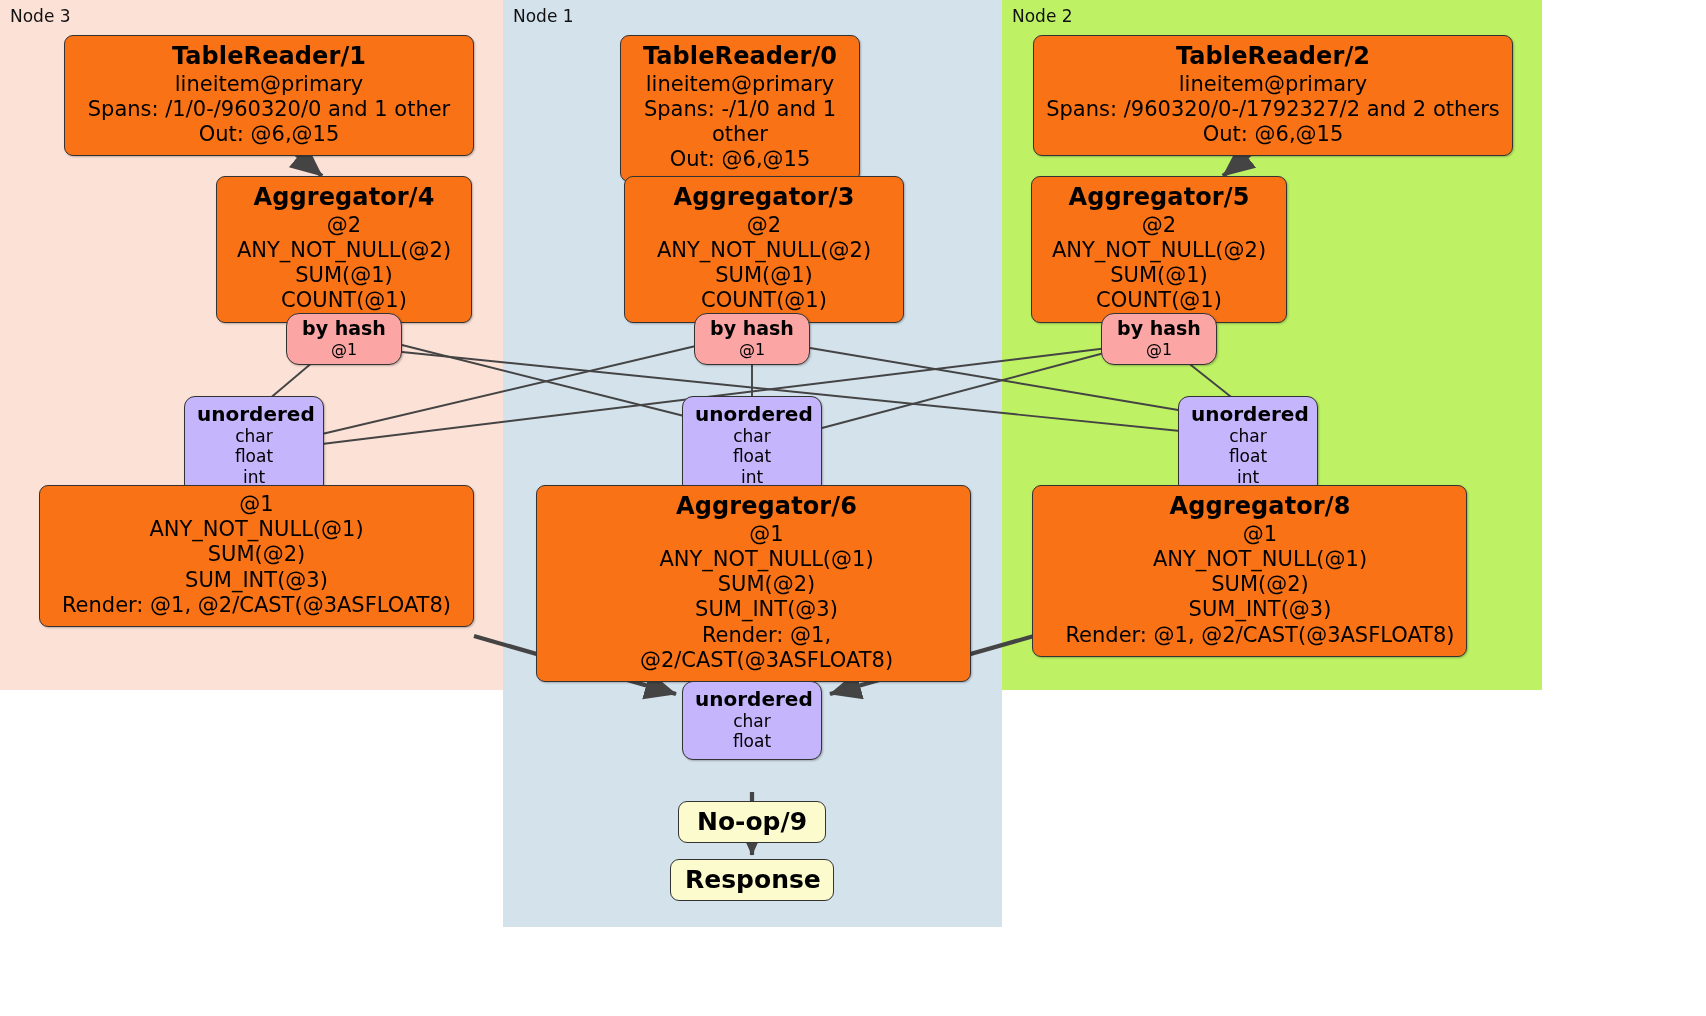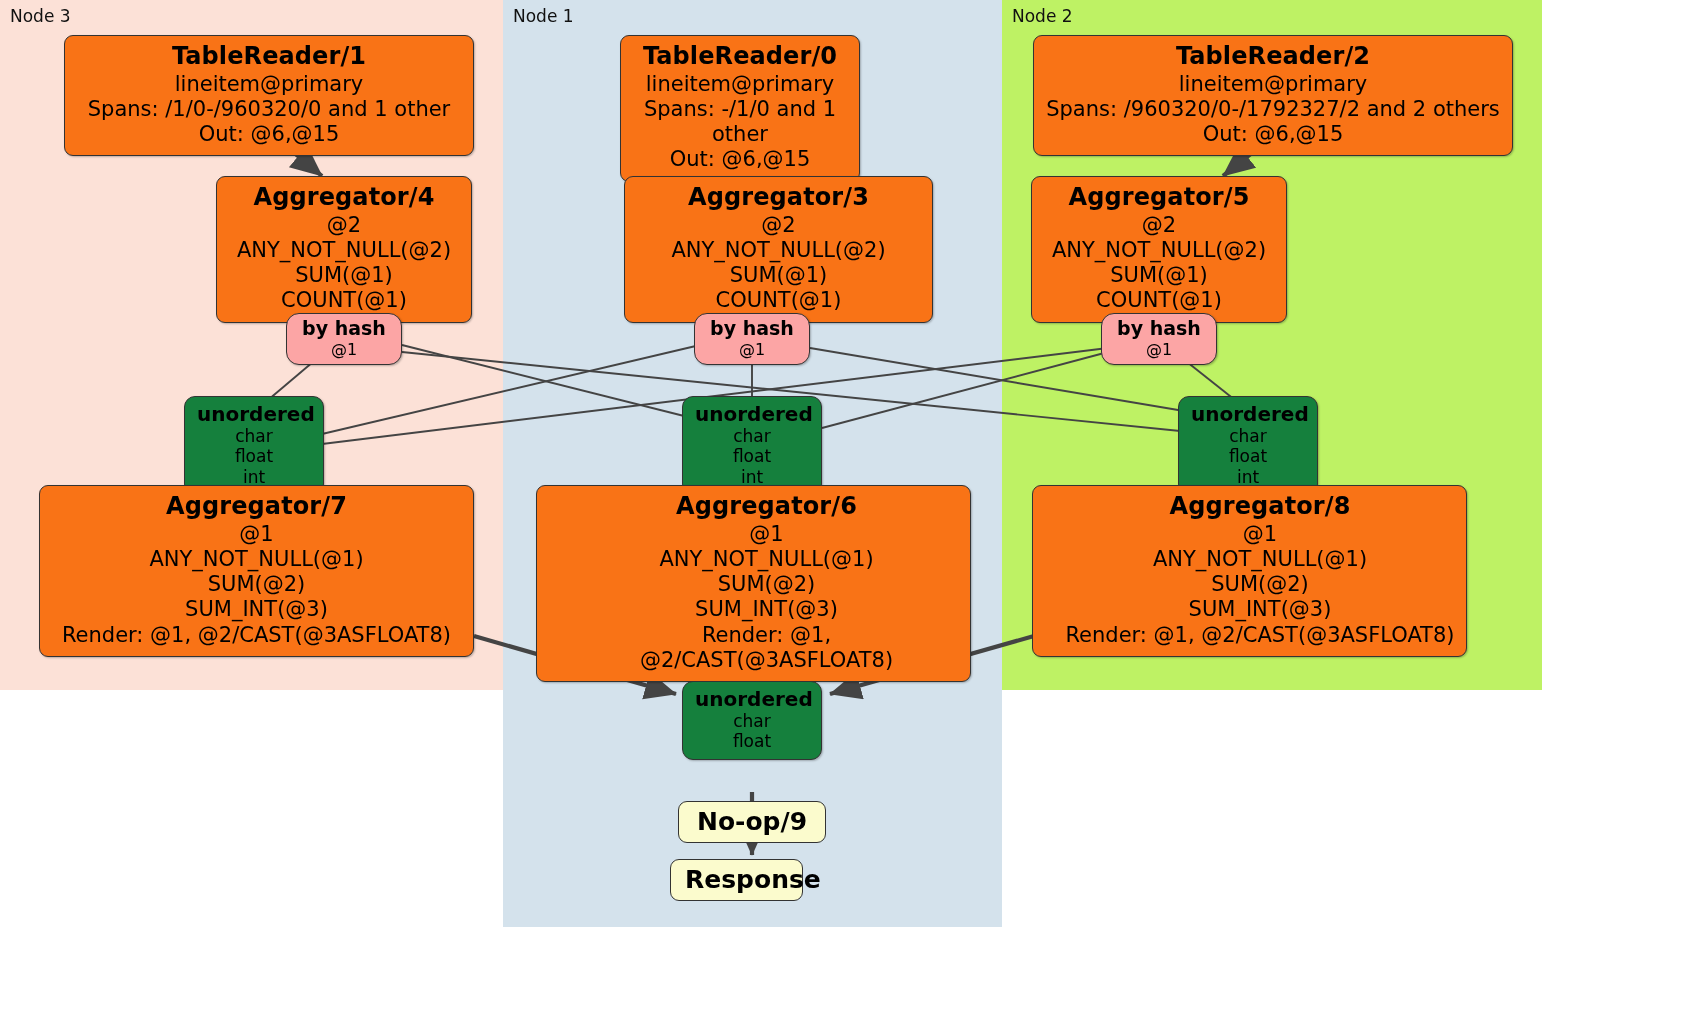--- a/index.html
+++ b/index.html
@@ -41,21 +41,21 @@
   .router {                     
     background:#fca5a5;
     border-radius:13px;
     padding:3px 12px 5px;
     box-shadow:1px 1px 2px rgba(0,0,0,.25);
   }
   .router .title { font-weight:bold; font-size:19px; }
   .router .ln    { font-size:16px; }
 
   .sync {                       
-    background:#15803d;
+    background:#c4b5fd;
     border-radius:11px;
     padding:5px 12px 7px;
     box-shadow:1px 1px 2px rgba(0,0,0,.25);
   }
   .sync .title { font-weight:bold; font-size:20px; }
   .sync .ln    { font-size:17px; }
 
   .pill { background:#fbfbcd; padding:5px 14px; }
   .pill .title { font-weight:bold; font-size:25px; }
 
@@ -141,21 +141,21 @@
   </div>
 
   <div class="box proc" style="left:216px; top:176px; width:256px;">
     <div class="title">Aggregator/4</div>
     <div class="ln">@2</div>
     <div class="ln">ANY_NOT_NULL(@2)</div>
     <div class="ln">SUM(@1)</div>
     <div class="ln">COUNT(@1)</div>
   </div>
 
-  <div class="box proc" style="left:624px; top:176px; width:309px;">
+  <div class="box proc" style="left:624px; top:176px; width:280px;">
     <div class="title">Aggregator/3</div>
     <div class="ln">@2</div>
     <div class="ln">ANY_NOT_NULL(@2)</div>
     <div class="ln">SUM(@1)</div>
     <div class="ln">COUNT(@1)</div>
   </div>
 
   <div class="box proc" style="left:1031px; top:176px; width:256px;">
     <div class="title">Aggregator/5</div>
     <div class="ln">@2</div>
@@ -194,21 +194,20 @@
   </div>
 
   <div class="box sync" style="left:1178px; top:396px; width:140px;">
     <div class="title">unordered</div>
     <div class="ln">char</div>
     <div class="ln">float</div>
     <div class="ln">int</div>
   </div>
 
   <div class="box proc" style="left:39px; top:485px; width:435px;">
-    <div class="title">Aggregator/7</div>
     <div class="ln">@1</div>
     <div class="ln">ANY_NOT_NULL(@1)</div>
     <div class="ln">SUM(@2)</div>
     <div class="ln">SUM_INT(@3)</div>
     <div class="ln">Render: @1, @2/CAST(@3ASFLOAT8)</div>
   </div>
 
   <div class="box proc" style="left:536px; top:485px; width:435px;padding-left:36px;">
     <div class="title">Aggregator/6</div>
     <div class="ln">@1</div>
@@ -230,17 +229,17 @@
   <div class="box sync" style="left:682px; top:681px; width:140px;">
     <div class="title">unordered</div>
     <div class="ln">char</div>
     <div class="ln">float</div>
   </div>
 
   <div class="box pill" style="left:678px; top:757px; width:148px;margin-top:44px;">
     <div class="title">No-op/9</div>
   </div>
 
-  <div class="box pill" style="left:670px; top:859px; width:133px;">
+  <div class="box pill" style="left:670px; top:859px; width:164px;">
     <div class="title">Response</div>
   </div>
 
 </div>
 
 </body></html>

